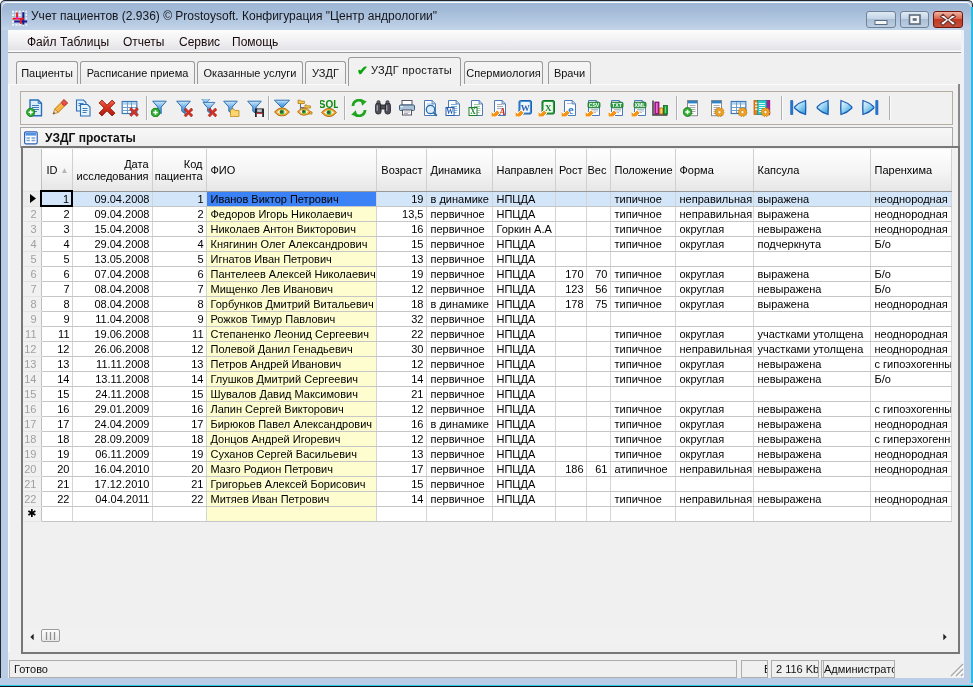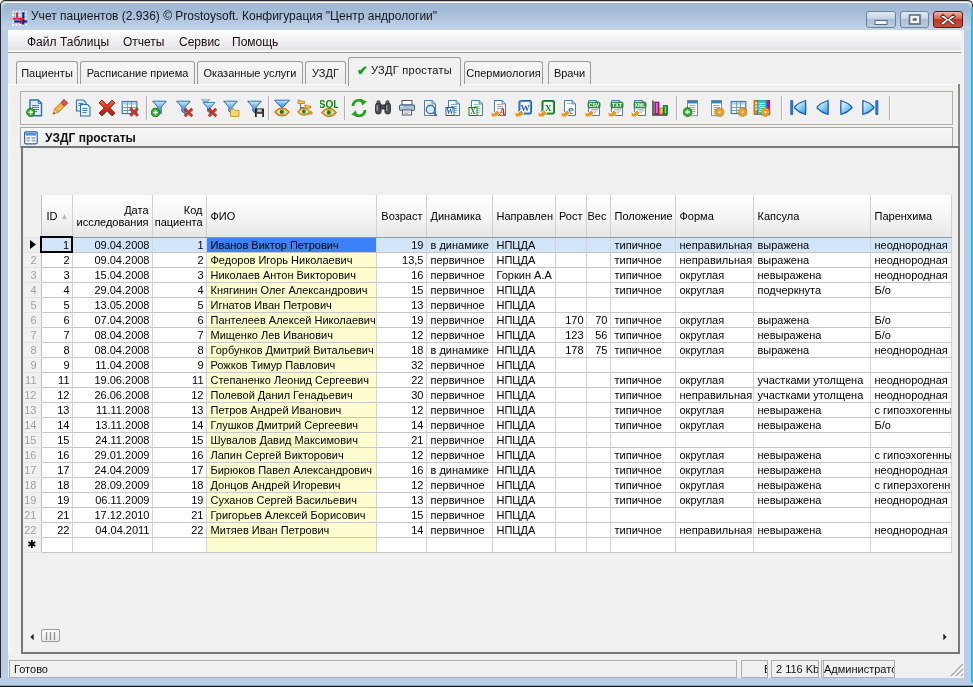--- a/index.html
+++ b/index.html
@@ -35,21 +35,21 @@
 #toolbar{left:20px;top:91px;width:933px;height:34px;border:1px solid #b5ada0;box-sizing:border-box;background:#f0f0f0;}
 .tsep{top:96px;width:1px;height:24px;background:#b0b0b0;box-shadow:1px 0 0 #fbfbfb;}
 
 #band{left:20px;top:127px;width:933px;height:21px;border:1px solid #a8a8a8;box-sizing:border-box;
  background:linear-gradient(180deg,#f7f7f7,#ededed);}
 #bandtitle{left:45px;top:131px;font-size:12px;font-weight:bold;color:#101010;}
 #bandsub{left:244px;top:132px;font-size:12px;color:#9b4f38;margin-top:36px;}
 #bandnum{left:880px;top:132px;width:68px;text-align:right;font-size:11px;color:#101010;margin-top:48px;}
 
 #gridborder{left:21px;top:146px;width:939px;height:508px;border:2px solid #787878;box-sizing:border-box;background:#f0f0f0;}
-#grid{left:23px;top:149px;width:928px;background:#f0f0f0;margin-top:46px;}
+#grid{left:23px;top:149px;width:928px;background:#f0f0f0;}
 table{border-collapse:collapse;table-layout:fixed;width:928px;font-size:11px;color:#000;}
 td,th{padding:0;margin:0;overflow:hidden;white-space:nowrap;box-sizing:border-box;
  border-right:1px solid #d4d4d4;border-bottom:1px solid #c6c6c6;height:15px;font-weight:normal;}
 th{background:linear-gradient(180deg,#fefefe 0%,#f4f4f4 55%,#e6e6e6 100%);
  border-right:1px solid #d0d0d0;border-bottom:1px solid #989898;height:42px;vertical-align:middle;}
 td.gut,th.gut{background:#f1f1f1;border-right:1px solid #c0c0c0;border-bottom:1px solid #e3e3e3;
  color:#a0a0a0;text-align:right;padding-right:4px;}
 td{background:#fff;}
 td.y{background:#fdfdd0;}
 tr.sel td{background:#d3e5f8;}
@@ -421,20 +421,36 @@
           <td class="l">первичное</td>
           <td class="l">НПЦДА</td>
           <td class="r"></td>
           <td class="r"></td>
           <td class="l">типичное</td>
           <td class="l">округлая</td>
           <td class="l">невыражена</td>
           <td class="l">неоднородная</td>
         </tr>
 <tr>
+          <td class="gut">20</td>
+          <td class="r">20</td>
+          <td class="r">16.04.2010</td>
+          <td class="r">20</td>
+          <td class="y l">Мазго Родион Петрович</td>
+          <td class="r">17</td>
+          <td class="l">первичное</td>
+          <td class="l">НПЦДА</td>
+          <td class="r">186</td>
+          <td class="r">61</td>
+          <td class="l">атипичное</td>
+          <td class="l">неправильная</td>
+          <td class="l">невыражена</td>
+          <td class="l">неоднородная</td>
+        </tr>
+<tr>
           <td class="gut">21</td>
           <td class="r">21</td>
           <td class="r">17.12.2010</td>
           <td class="r">21</td>
           <td class="y l">Григорьев Алексей Борисович</td>
           <td class="r">15</td>
           <td class="l">первичное</td>
           <td class="l">НПЦДА</td>
           <td class="r"></td>
           <td class="r"></td>

